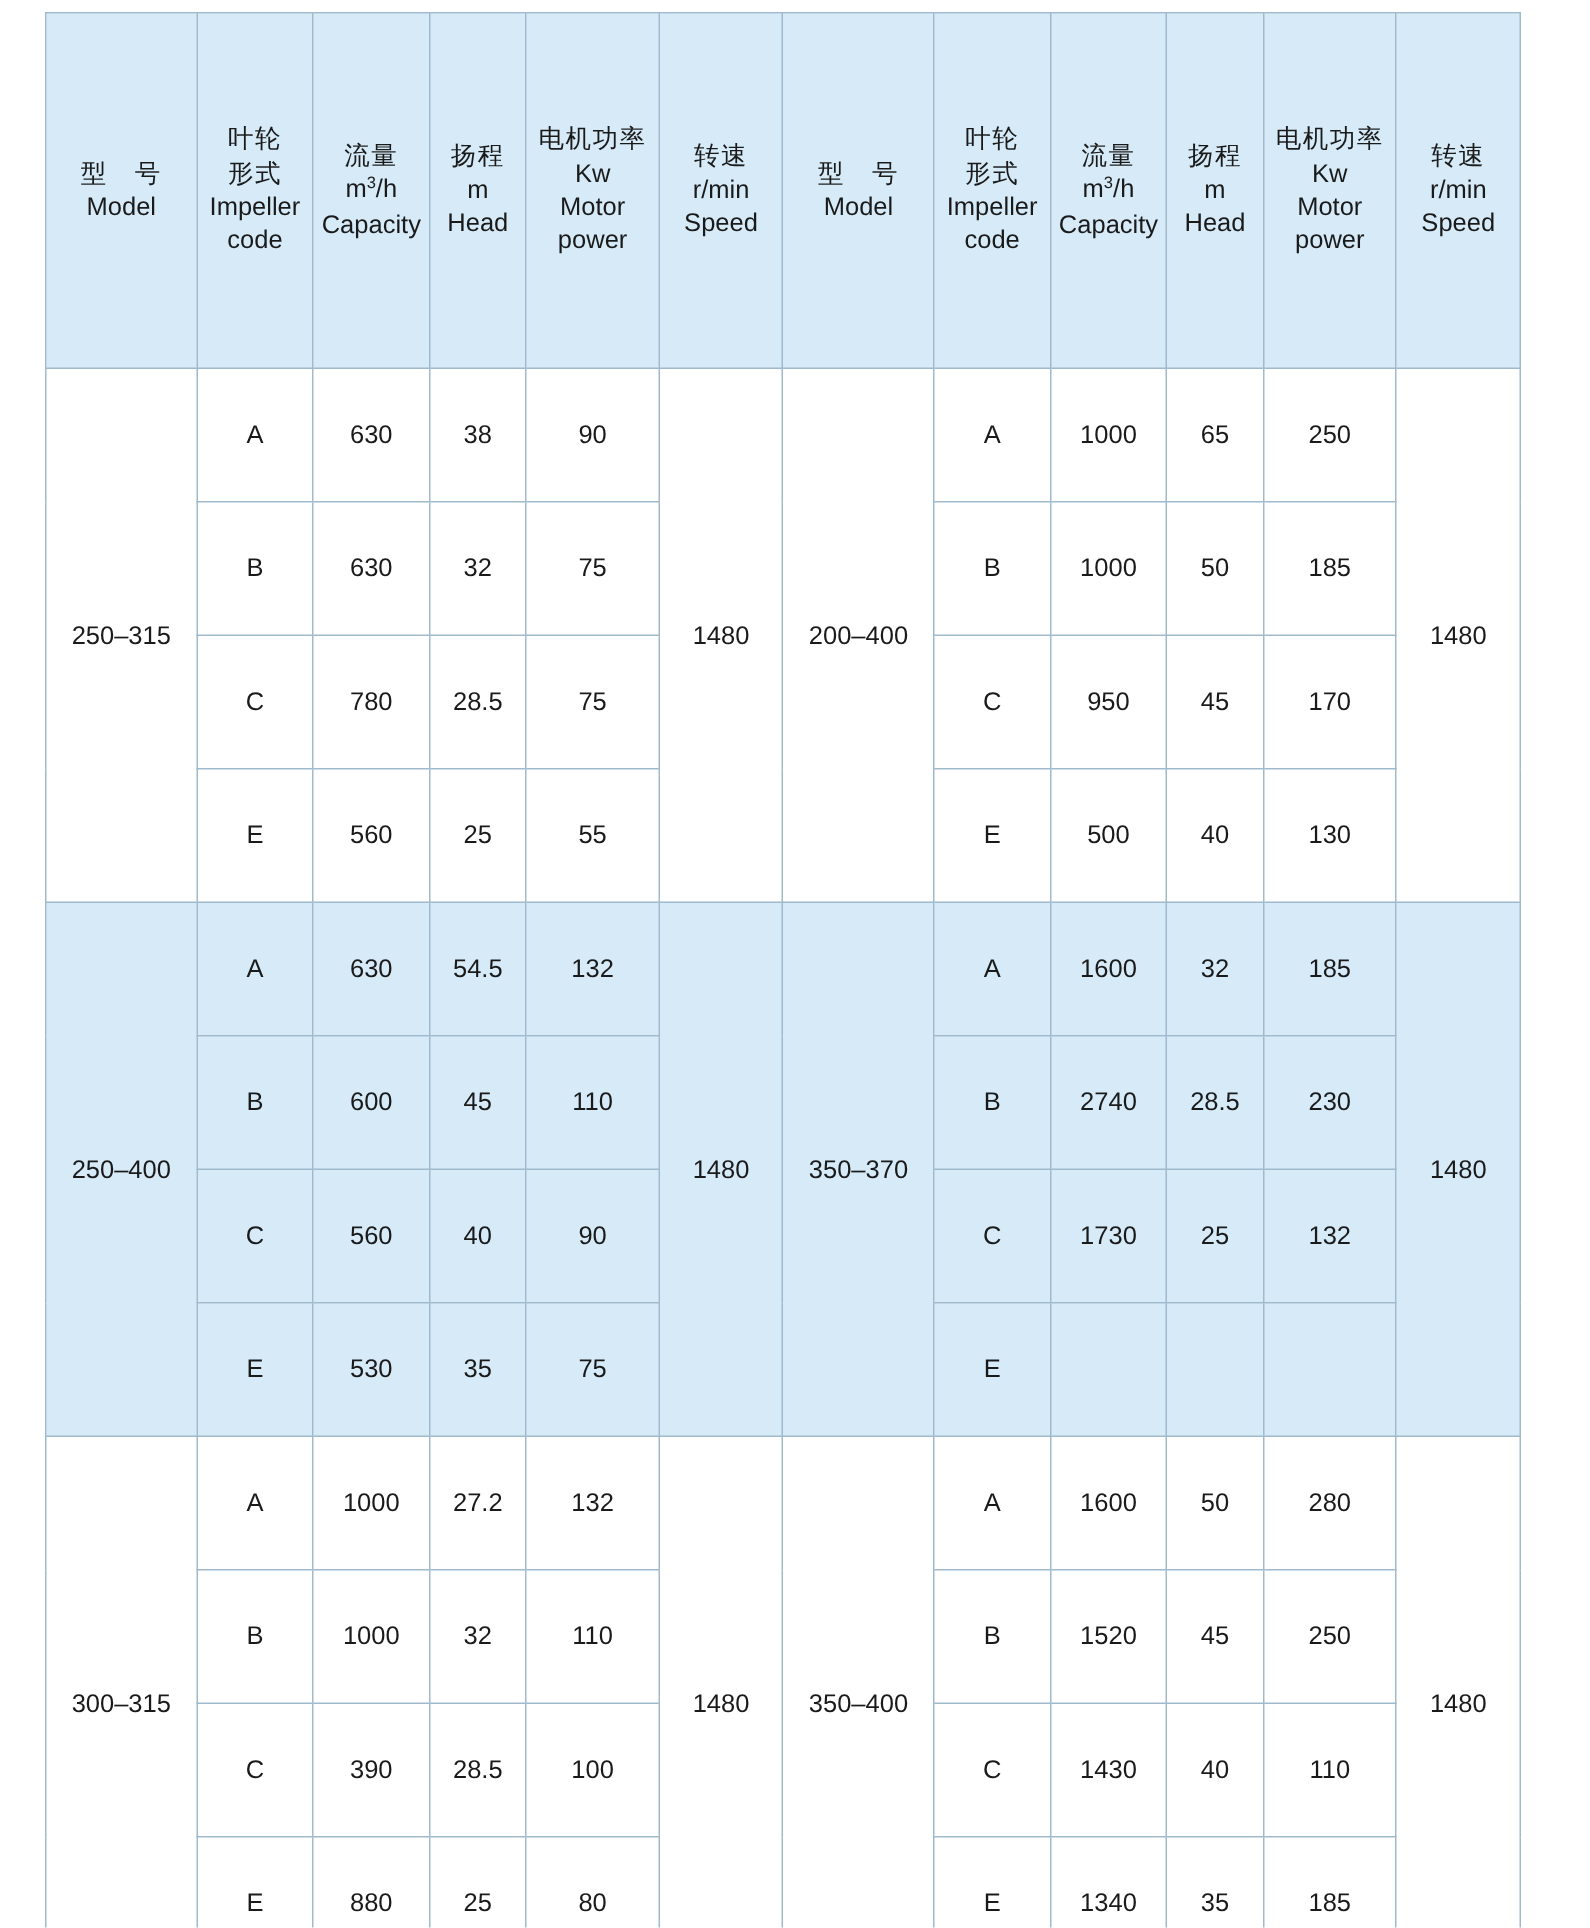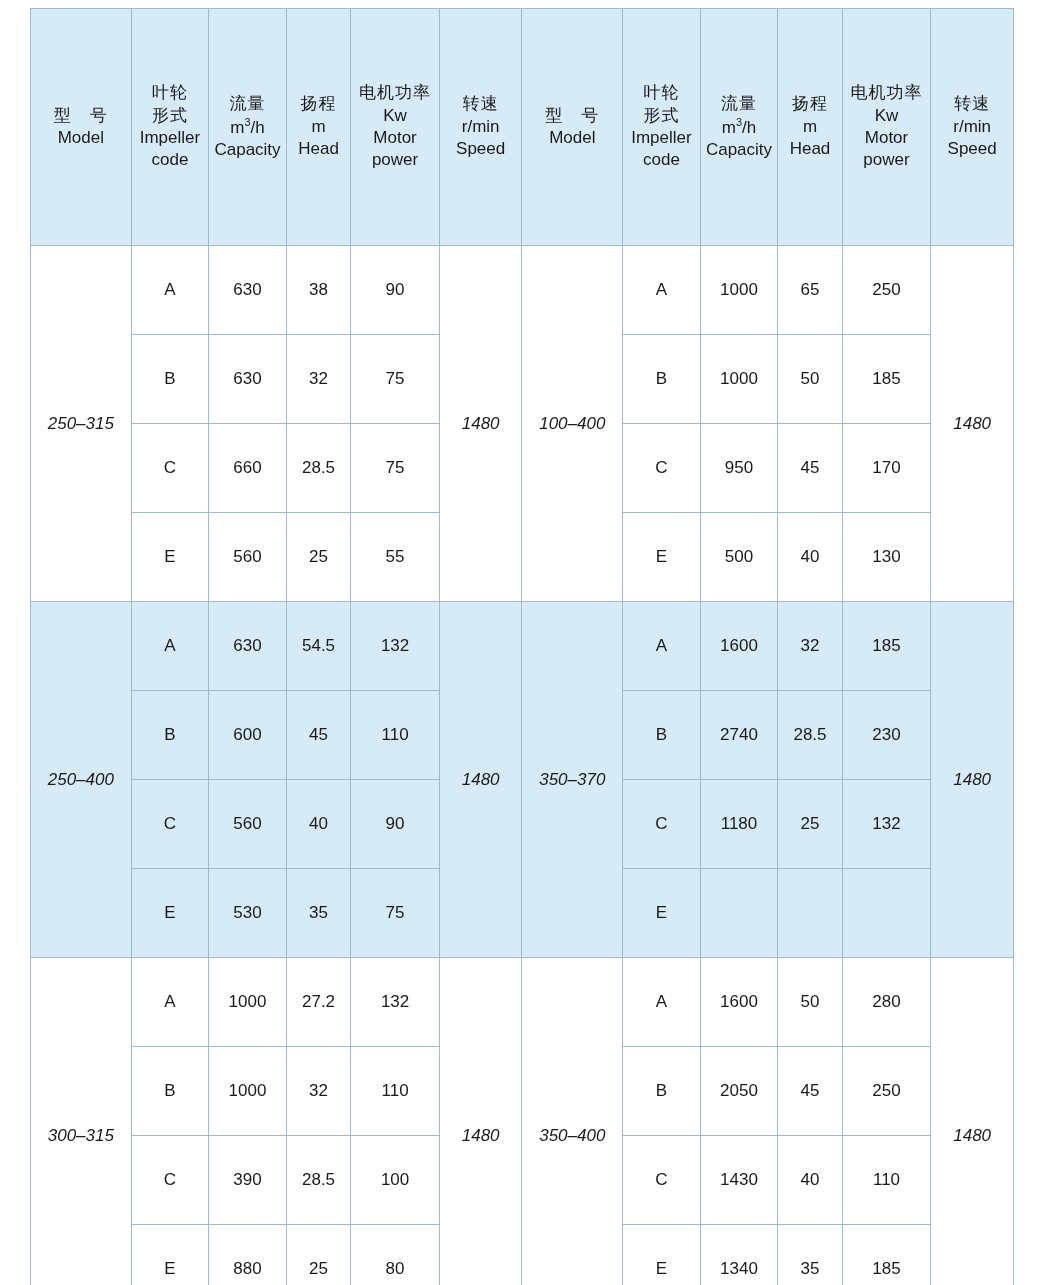--- a/index.html
+++ b/index.html
@@ -54,21 +54,20 @@
     vertical-align: super;
   }
   tbody td {
     height: 84px;
   }
   tr.band td {
     background: #d6eaf8;
   }
   td.model, td.speed {
     font-size: 17px;
-    font-style: italic;
   }
   td.code {
     font-size: 17px;
   }
   
   col.c-model  { width: 100px; }
   col.c-code   { width: 77px; }
   col.c-cap    { width: 77px; }
   col.c-head   { width: 64px; }
   col.c-power  { width: 88px; }
@@ -162,40 +161,40 @@
     </thead>
     <tbody>
 
       <tr>
         <td class="model" rowspan="4">250–315</td>
         <td class="code">A</td>
         <td>630</td>
         <td>38</td>
         <td>90</td>
         <td class="speed" rowspan="4">1480</td>
-        <td class="model" rowspan="4">100–400</td>
+        <td class="model" rowspan="4">200–400</td>
         <td class="code">A</td>
         <td>1000</td>
         <td>65</td>
         <td>250</td>
         <td class="speed" rowspan="4">1480</td>
       </tr>
       <tr>
         <td class="code">B</td>
         <td>630</td>
         <td>32</td>
         <td>75</td>
         <td class="code">B</td>
         <td>1000</td>
         <td>50</td>
         <td>185</td>
       </tr>
       <tr>
         <td class="code">C</td>
-        <td>660</td>
+        <td>780</td>
         <td>28.5</td>
         <td>75</td>
         <td class="code">C</td>
         <td>950</td>
         <td>45</td>
         <td>170</td>
       </tr>
       <tr>
         <td class="code">E</td>
         <td>560</td>
@@ -230,21 +229,21 @@
         <td>2740</td>
         <td>28.5</td>
         <td>230</td>
       </tr>
       <tr class="band">
         <td class="code">C</td>
         <td>560</td>
         <td>40</td>
         <td>90</td>
         <td class="code">C</td>
-        <td>1180</td>
+        <td>1730</td>
         <td>25</td>
         <td>132</td>
       </tr>
       <tr class="band">
         <td class="code">E</td>
         <td>530</td>
         <td>35</td>
         <td>75</td>
         <td class="code">E</td>
         <td></td>
@@ -265,21 +264,21 @@
         <td>50</td>
         <td>280</td>
         <td class="speed" rowspan="4">1480</td>
       </tr>
       <tr>
         <td class="code">B</td>
         <td>1000</td>
         <td>32</td>
         <td>110</td>
         <td class="code">B</td>
-        <td>2050</td>
+        <td>1520</td>
         <td>45</td>
         <td>250</td>
       </tr>
       <tr>
         <td class="code">C</td>
         <td>390</td>
         <td>28.5</td>
         <td>100</td>
         <td class="code">C</td>
         <td>1430</td>

